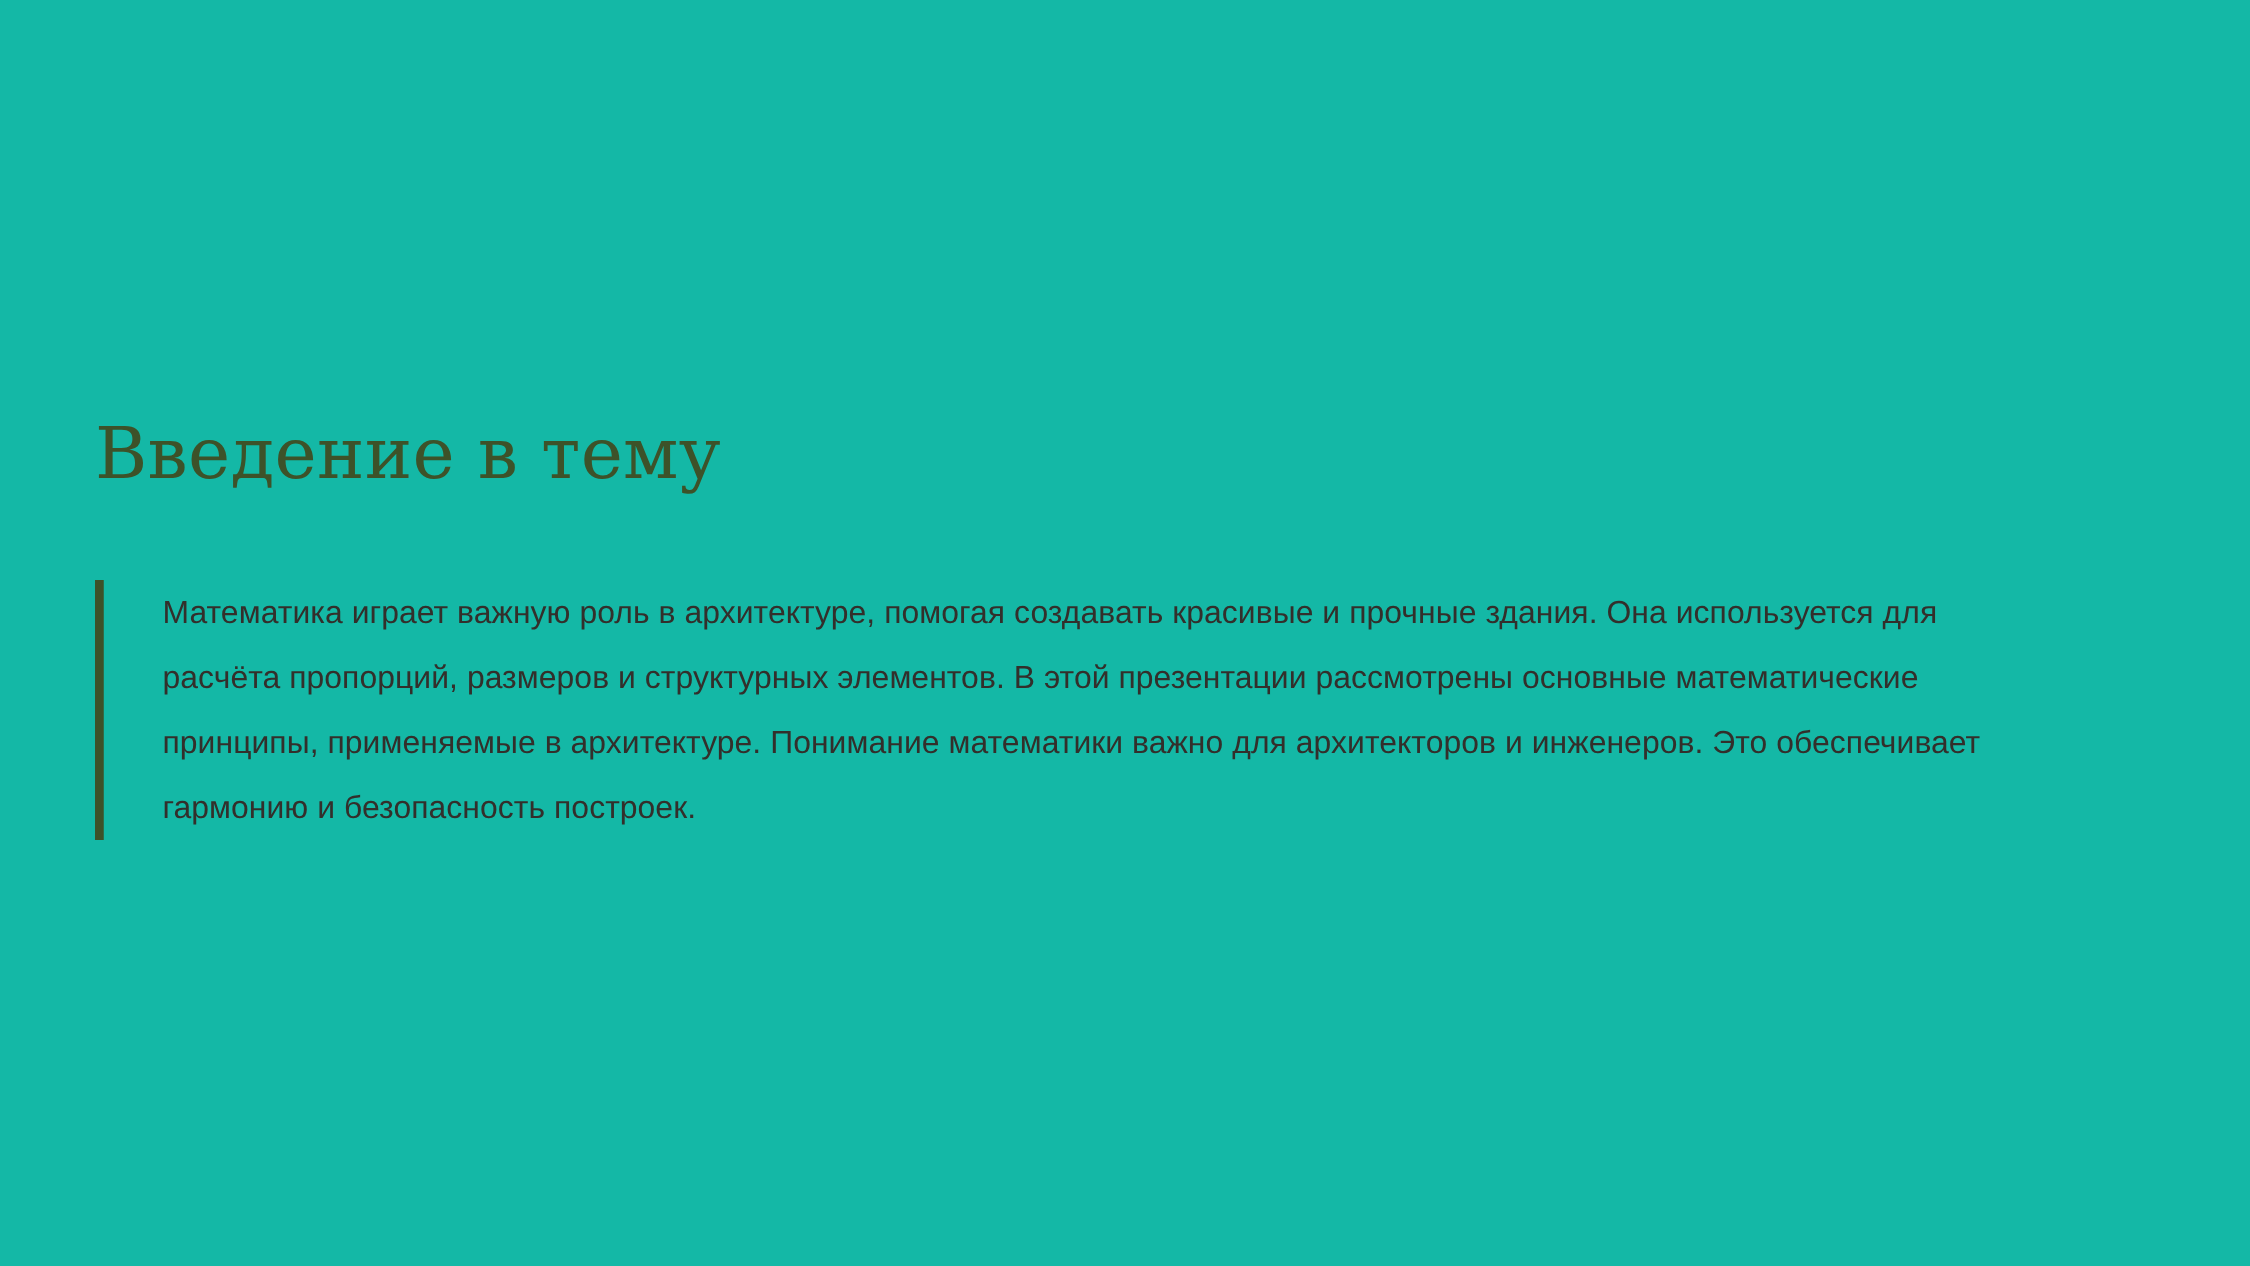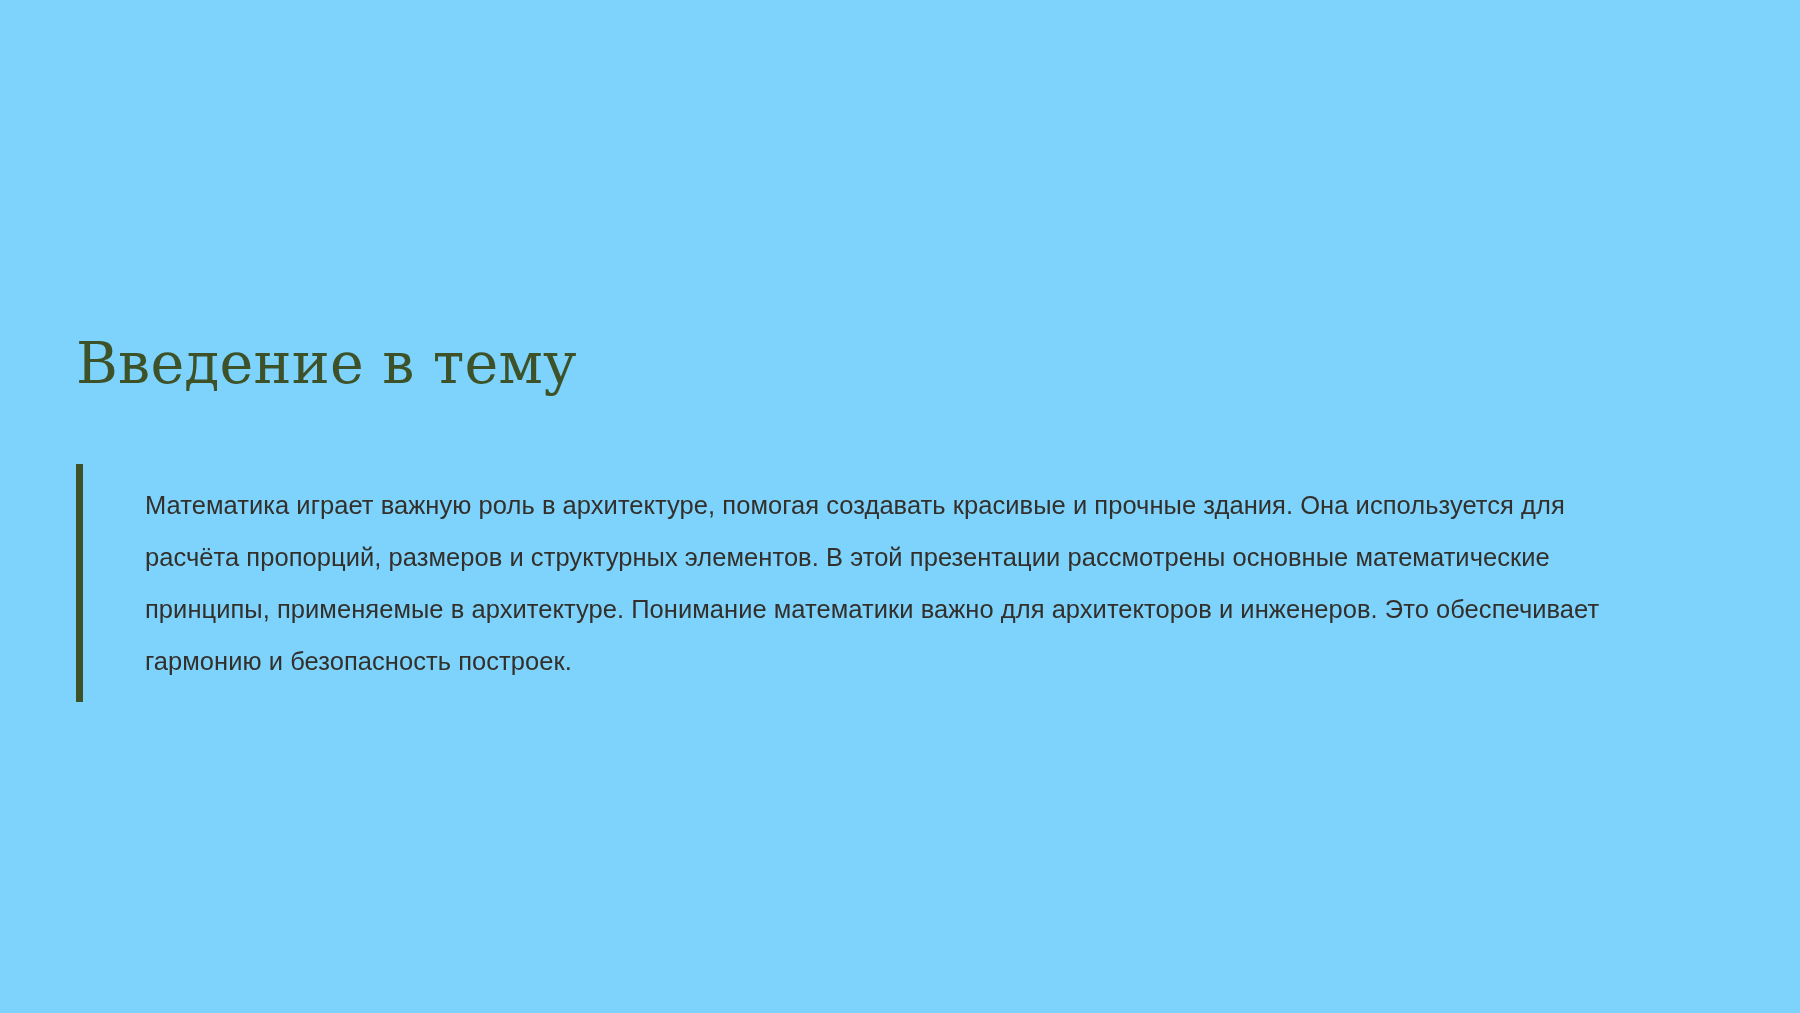--- a/index.html
+++ b/index.html
@@ -14,21 +14,21 @@
     overflow: hidden;
     background: #fdf4e7;
     font-family: "Liberation Sans", sans-serif;
     -webkit-font-smoothing: antialiased;
   }
 
   .slide {
     position: relative;
     width: 1800px;
     height: 1013px;
-    background: #7dd3fc;
+    background: #14b8a6;
     box-sizing: border-box;
   }
 
   
   .slide-title {
     position: absolute;
     left: 76px;
     top: 332px;
     margin: 0;
     font-family: "DejaVu Serif", "Liberation Serif", serif;
@@ -51,21 +51,21 @@
   }
 
   .accent-bar {
     flex: 0 0 auto;
     width: 7px;
     background: #3d5229;
     align-self: stretch;
   }
 
   .body-text {
-    margin: 15px;
+    margin: 0;
     padding-left: 47px;
     font-family: "Liberation Sans", sans-serif;
     font-size: 25.5px;
     font-weight: 400;
     line-height: 52px;
     color: #332f2b;
     letter-spacing: 0.05px;
     max-width: 1512px;
     text-align: left;
   }

